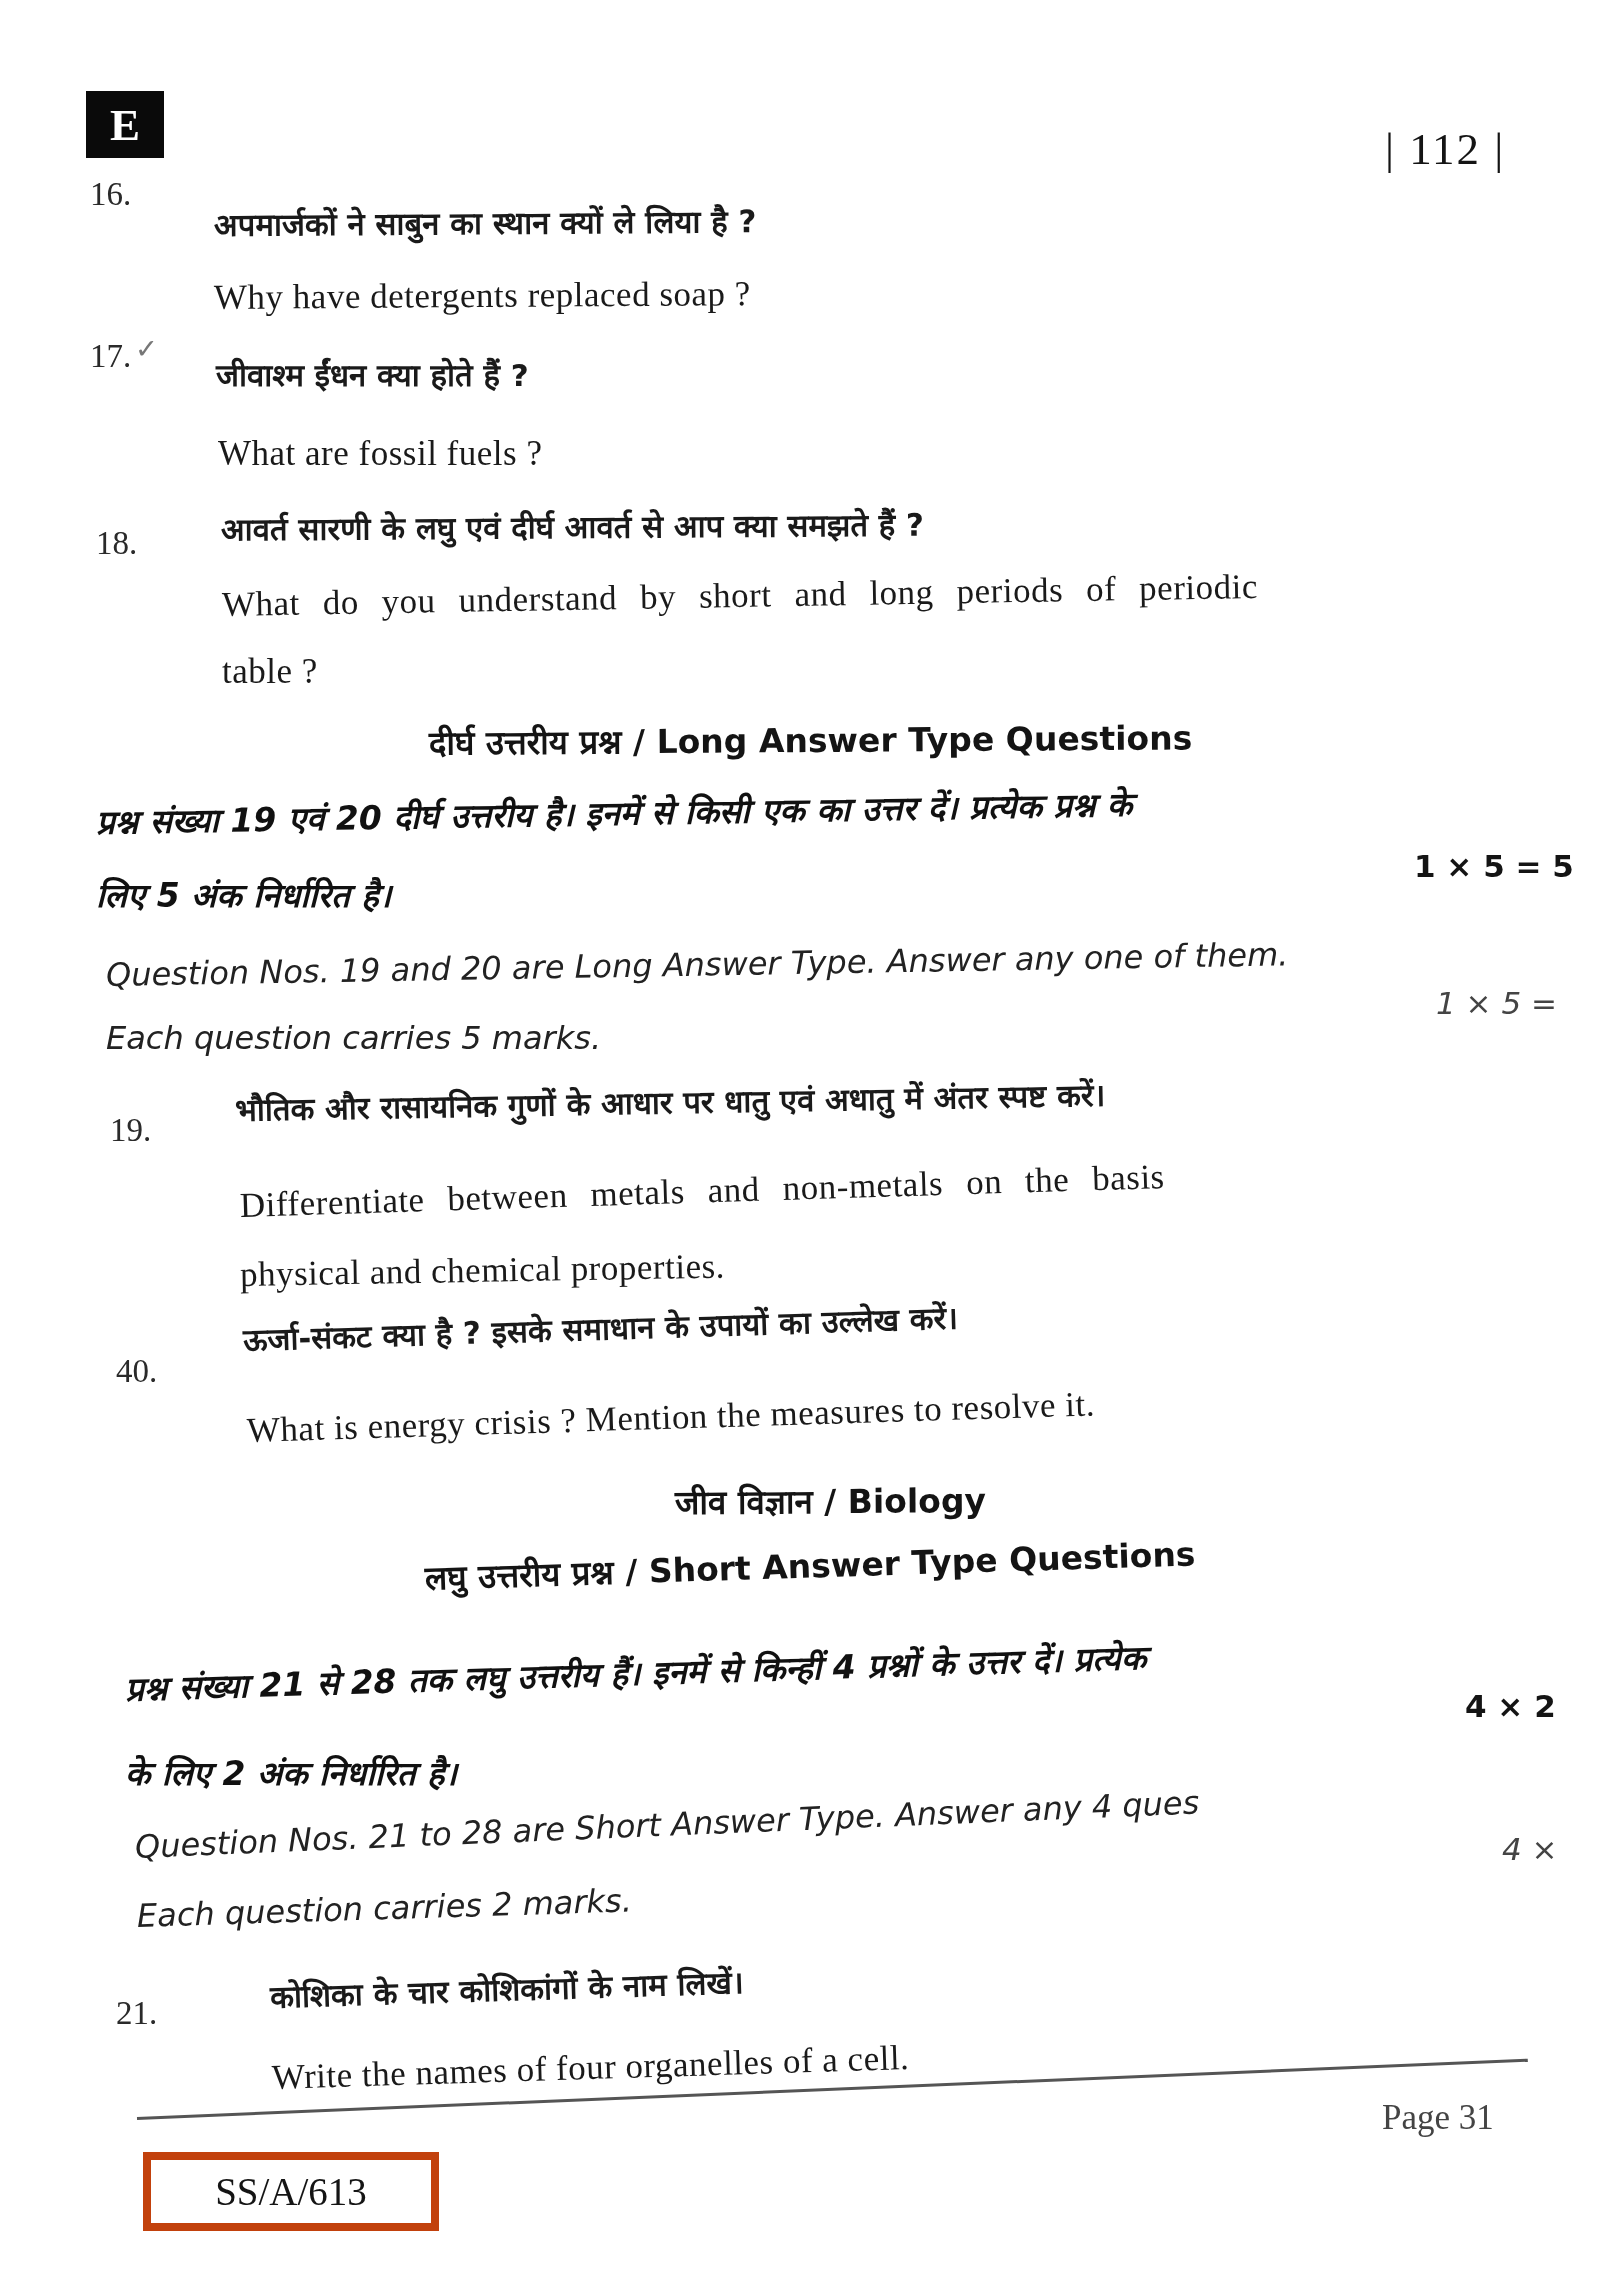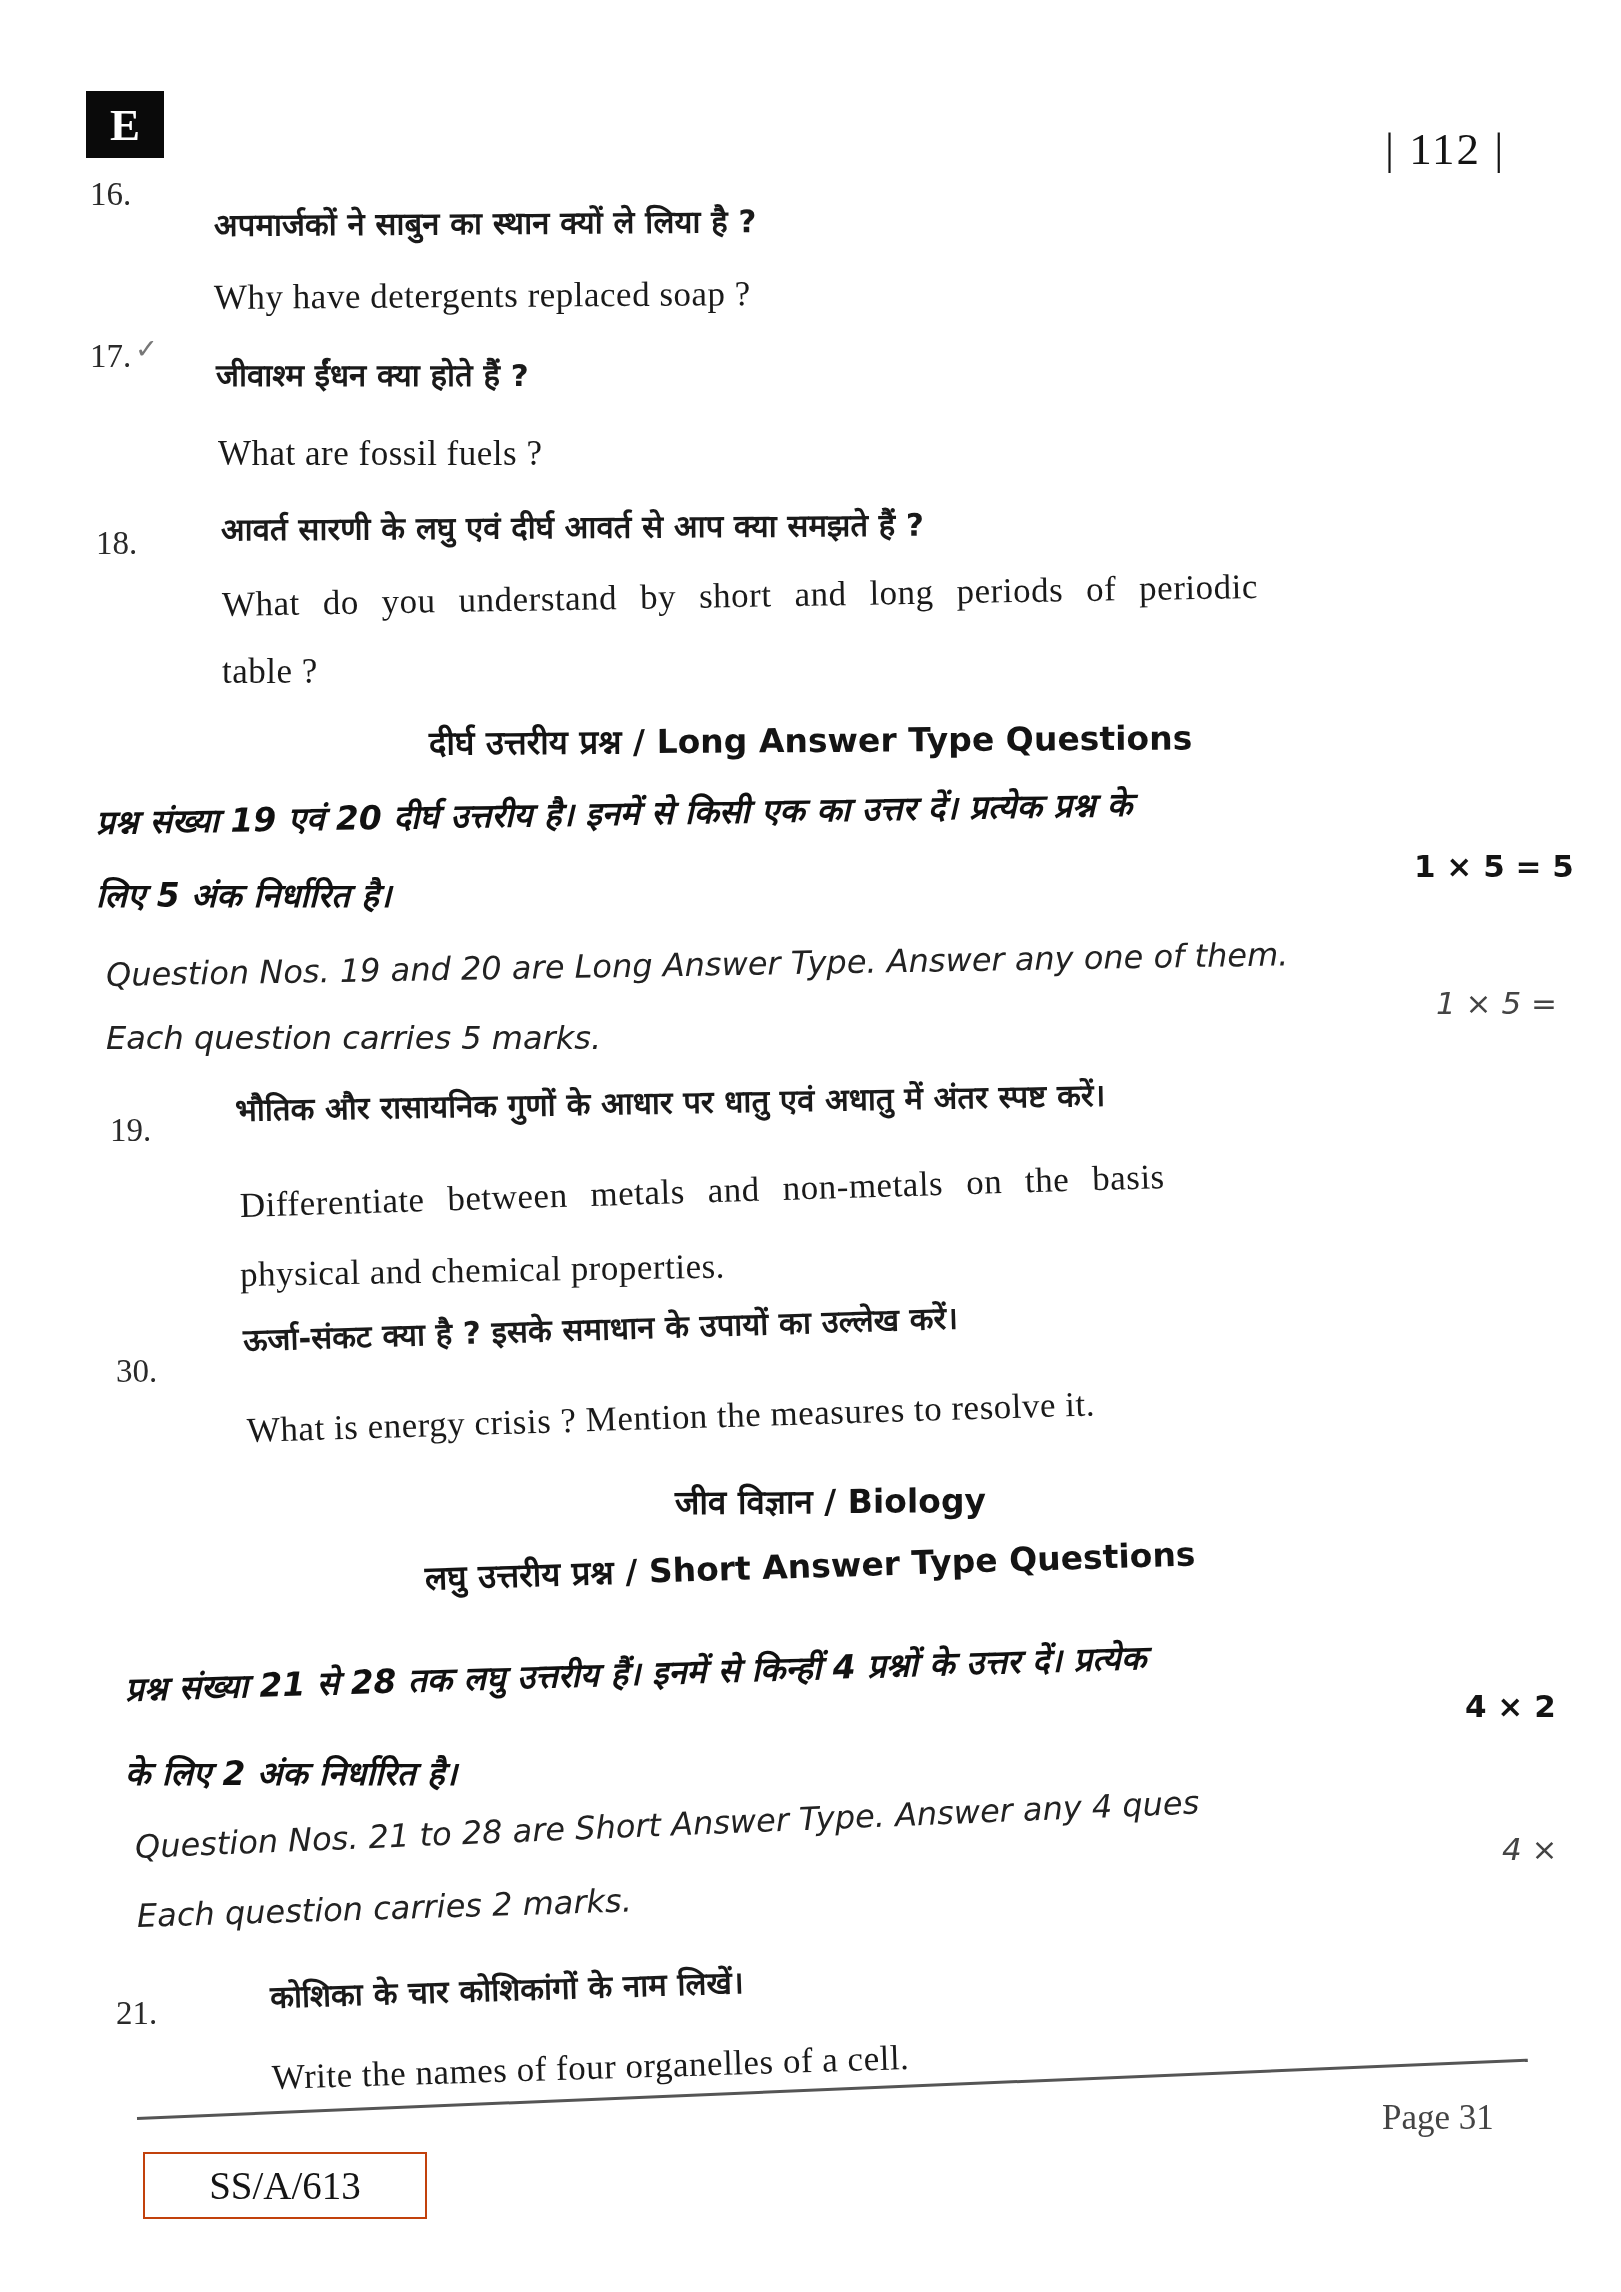--- a/index.html
+++ b/index.html
@@ -17,21 +17,21 @@
     .qnum { font-size: 33px; color: #2a2a2a; }
     .hindi { font-family: "DejaVu Sans", sans-serif; font-size: 31px; font-weight: bold; color: #1a1a1a; }
     .eng { font-size: 35px; color: #1a1a1a; letter-spacing: 0.5px; }
     .eng.wide { word-spacing: 13.7px; }
     .heading { font-family: "DejaVu Sans", sans-serif; font-weight: bold; font-size: 33px; width: 1621px; text-align: center; left: 0; }
     .instr-hi { font-family: "DejaVu Sans", sans-serif; font-weight: bold; font-style: italic; font-size: 33px; color: #111; }
     .instr-en { font-family: "DejaVu Sans", sans-serif; font-style: italic; font-size: 32px; color: #222; }
     .marks { font-family: "DejaVu Sans", sans-serif; font-size: 31px; font-weight: bold; margin-left: 32px; }
     .marks.light { font-weight: normal; font-style: italic; color: #444; }
     .footer-line { left: 137px; top: 2117px; width: 1392px; height: 2.9px; background: #555; transform: rotate(-2.4deg); transform-origin: left center; }
-    .code-box { left: 143px; top: 2152px; width: 280px; height: 63px; border: 2px solid #c2410c; font-size: 39px; display: flex; align-items: center; justify-content: center; }
+    .code-box { left: 143px; top: 2152px; width: 280px; height: 63px; border: 8px solid #c2410c; font-size: 39px; display: flex; align-items: center; justify-content: center; }
     .page-footer { left: 1382px; top: 2098px; font-size: 35px; color: #444; }
     .tilt-1 { transform: rotate(-0.4deg); }
     .tilt-2 { transform: rotate(-1deg); transform-origin: left center; }
     .tilt-3 { transform: rotate(-1.8deg); transform-origin: left center; }
     .tilt-4 { transform: rotate(-2.4deg); transform-origin: left center; }
     .tick { font-family: "DejaVu Sans", sans-serif; color: #777; font-size: 27.4px; }
   </style>
 </head>
 <body>
 
@@ -58,21 +58,21 @@
 <div class="abs instr-hi" style="left:96px;top:872px;">लिए 5 अंक निर्धारित है।</div>
 <div class="abs instr-en tilt-2" style="left:106px;top:956px;white-space:nowrap;">Question Nos. 19 and 20 are Long Answer Type. Answer any one of them.</div>
 <div class="abs marks light" style="left:1404px;top:985px;">1 × 5 =</div>
 <div class="abs instr-en" style="left:106px;top:1019px;">Each question carries 5 marks.</div>
 
 <div class="abs qnum" style="left:110px;top:1112px;">19.</div>
 <div class="abs hindi tilt-2" style="left:235px;top:1088px;white-space:nowrap;">भौतिक और रासायनिक गुणों के आधार पर धातु एवं अधातु में अंतर स्पष्ट करें।</div>
 <div class="abs eng wide tilt-3" style="left:240px;top:1186px;white-space:nowrap;">Differentiate between metals and non-metals on the basis</div>
 <div class="abs eng tilt-2" style="left:240px;top:1255px;">physical and chemical properties.</div>
 
-<div class="abs qnum" style="left:116px;top:1353px;">30.</div>
+<div class="abs qnum" style="left:116px;top:1353px;">40.</div>
 <div class="abs hindi tilt-3" style="left:243px;top:1318px;">ऊर्जा-संकट क्या है ? इसके समाधान के उपायों का उल्लेख करें।</div>
 <div class="abs eng tilt-3" style="left:247px;top:1411px;white-space:nowrap;">What is energy crisis ? Mention the measures to resolve it.</div>
 
 <div class="abs heading tilt-1" style="top:1478px;left:19.6px;">जीव विज्ञान / Biology</div>
 <div class="abs heading tilt-3" style="top:1568px;">लघु उत्तरीय प्रश्न / Short Answer Type Questions</div>
 <div class="abs instr-hi tilt-3" style="left:125px;top:1666px;white-space:nowrap;">प्रश्न संख्या 21 से 28 तक लघु उत्तरीय हैं। इनमें से किन्हीं 4 प्रश्नों के उत्तर दें। प्रत्येक</div>
 <div class="abs marks" style="left:1433px;top:1688px;">4 × 2</div>
 <div class="abs instr-hi" style="left:125px;top:1750px;">के लिए 2 अंक निर्धारित है।</div>
 <div class="abs instr-en tilt-4" style="left:135px;top:1828px;white-space:nowrap;">Question Nos. 21 to 28 are Short Answer Type. Answer any 4 ques</div>
 <div class="abs marks light" style="left:1470px;top:1831px;">4 ×</div>

